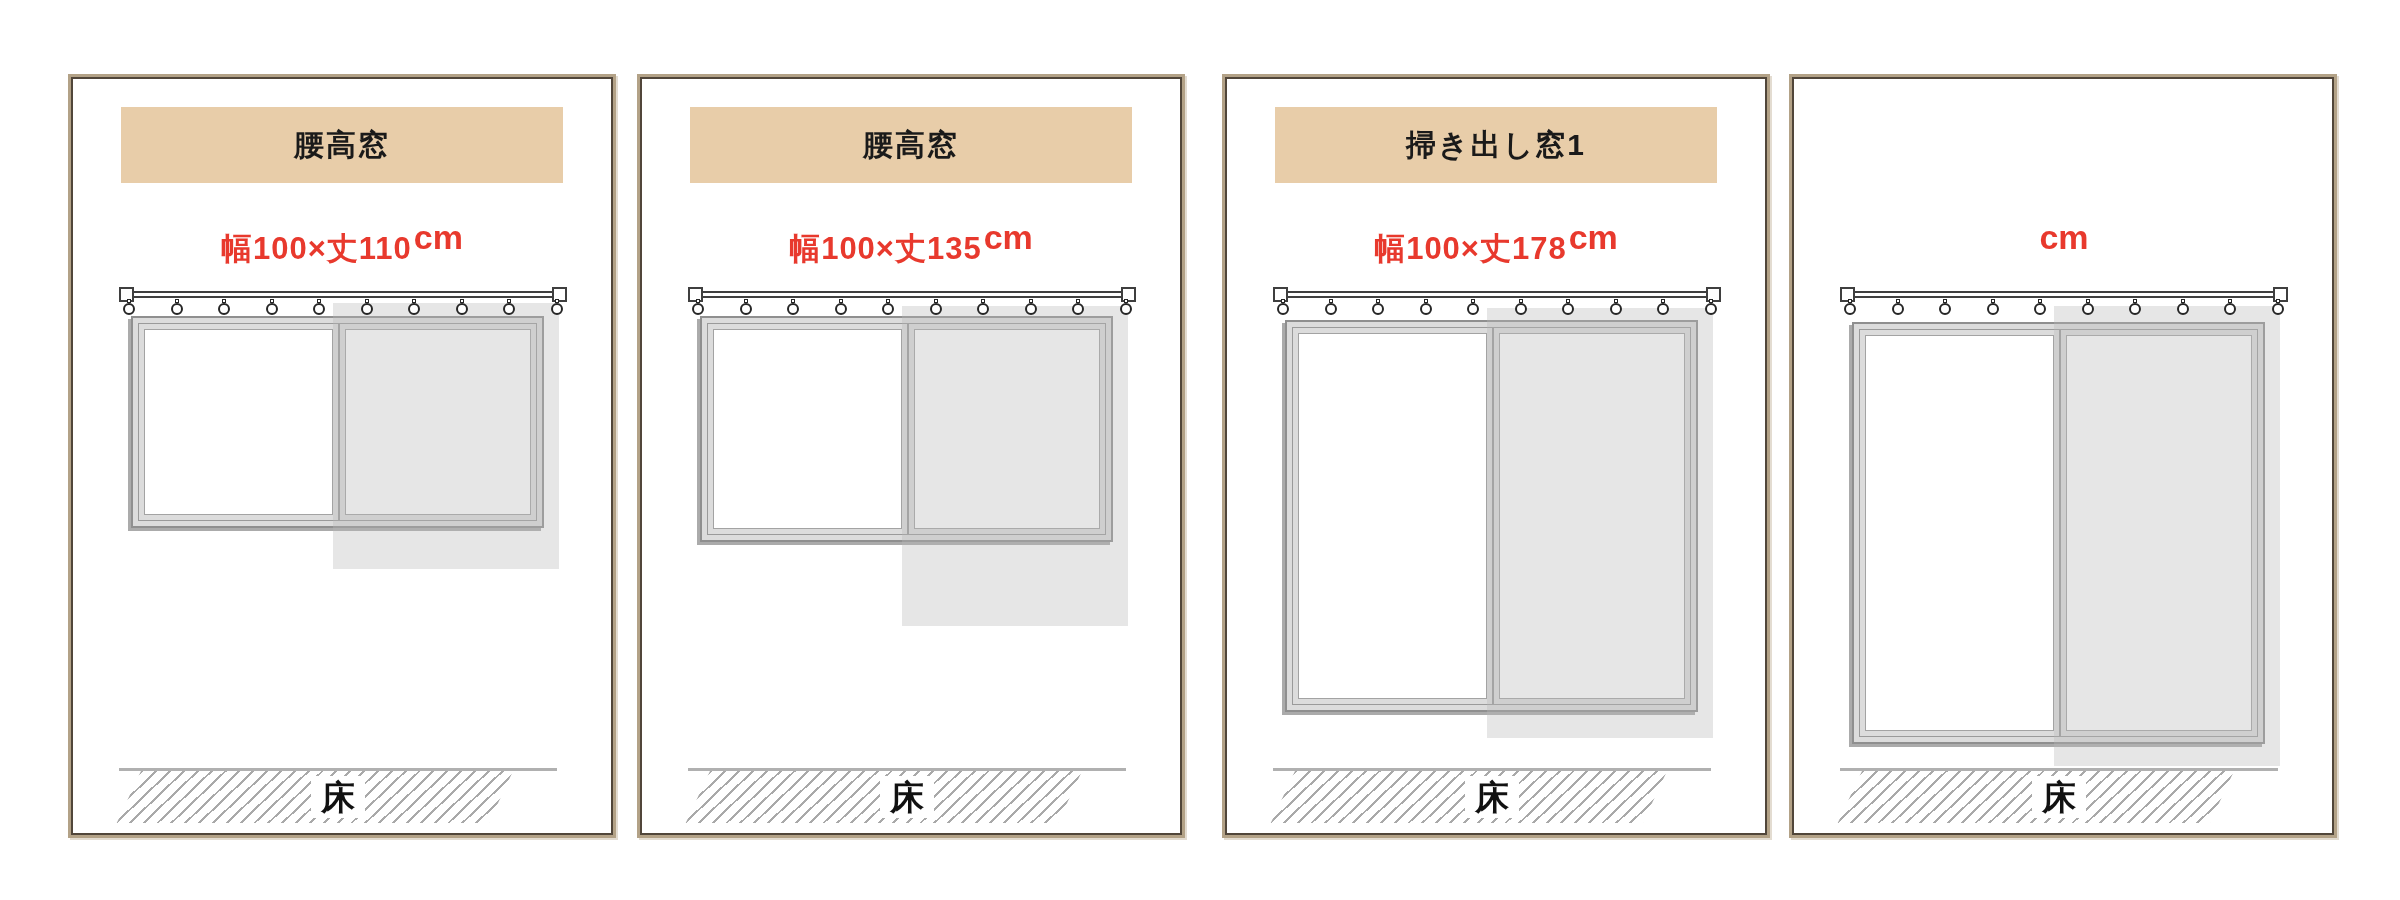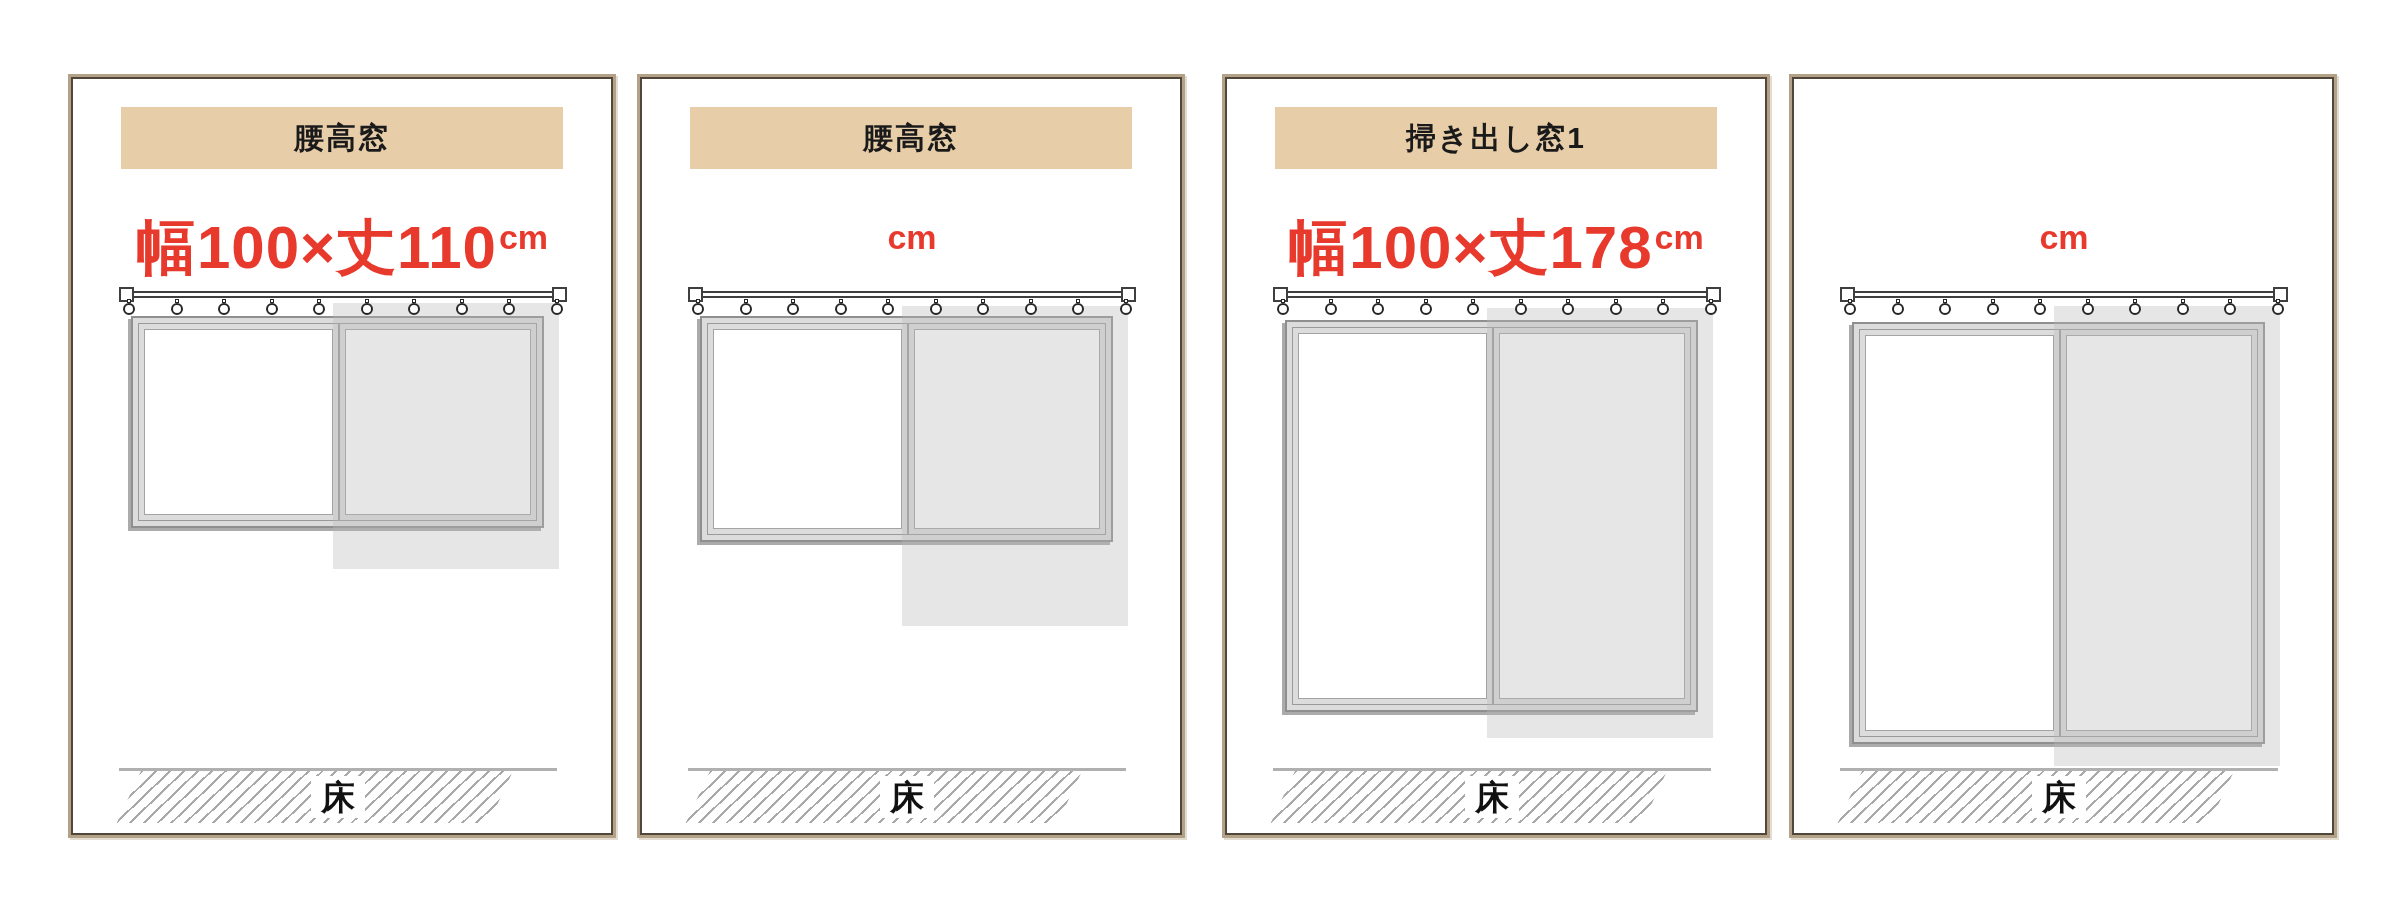--- a/index.html
+++ b/index.html
@@ -12,33 +12,33 @@
   .panel{
     position:absolute;top:74px;width:548px;height:764px;box-sizing:border-box;
     background:#ffffff;
     border:3px solid #b3a287;
     box-shadow:inset 0 0 0 2px #51463a, 2px 2px 0 #e3dcd1;
   }
   .panel.p1{left:68px;} .panel.p2{left:637px;} .panel.p3{left:1222px;padding-left:32px;} .panel.p4{left:1789px;}
 
   
   .panel-header{
-    position:absolute;top:30px;left:50px;width:442px;height:62px;
+    position:absolute;top:30px;left:50px;width:442px;height:76px;
     background:#e8cda9;
     display:flex;align-items:center;justify-content:center;
     font-size:30px;font-weight:bold;color:#1a1a1a;letter-spacing:2px;
   }
 
   
   .size-line{
     position:absolute;top:128px;left:0;width:100%;height:64px;
     display:flex;align-items:center;justify-content:center;
     color:#e8392d;font-weight:bold;white-space:nowrap;
   }
-  .size-main{font-size:60px;letter-spacing:1px;margin-top:23px;}
+  .size-main{font-size:31px;letter-spacing:1px;margin-top:23px;}
   .size-unit{font-size:34px;margin-left:2px;}
 
   
   .rail{
     position:absolute;top:214px;left:54px;width:436px;height:7px;box-sizing:border-box;
     background:#ffffff;border:2px solid #3f3f3f;z-index:5;
   }
   .rail-cap{
     position:absolute;width:15px;height:15px;box-sizing:border-box;
     border:2px solid #3f3f3f;background:#ffffff;top:-6px;
@@ -137,20 +137,21 @@
   <div class="floor-label-wrap">
     <span>床</span>
   </div>
 </div>
 
 <div class="panel p2">
   <div class="panel-header">
     <span>腰高窓</span>
   </div>
   <div class="size-line">
+    <span class="size-main">幅100×丈135</span>
       <span class="size-unit">cm</span>
   </div>
   <div class="rail">
     <div class="rail-cap left"></div>
     <div class="rail-cap right"></div>
     <div class="rings">
       <span class="ring"></span>
         <span class="ring"></span>
         <span class="ring"></span>
         <span class="ring"></span>

